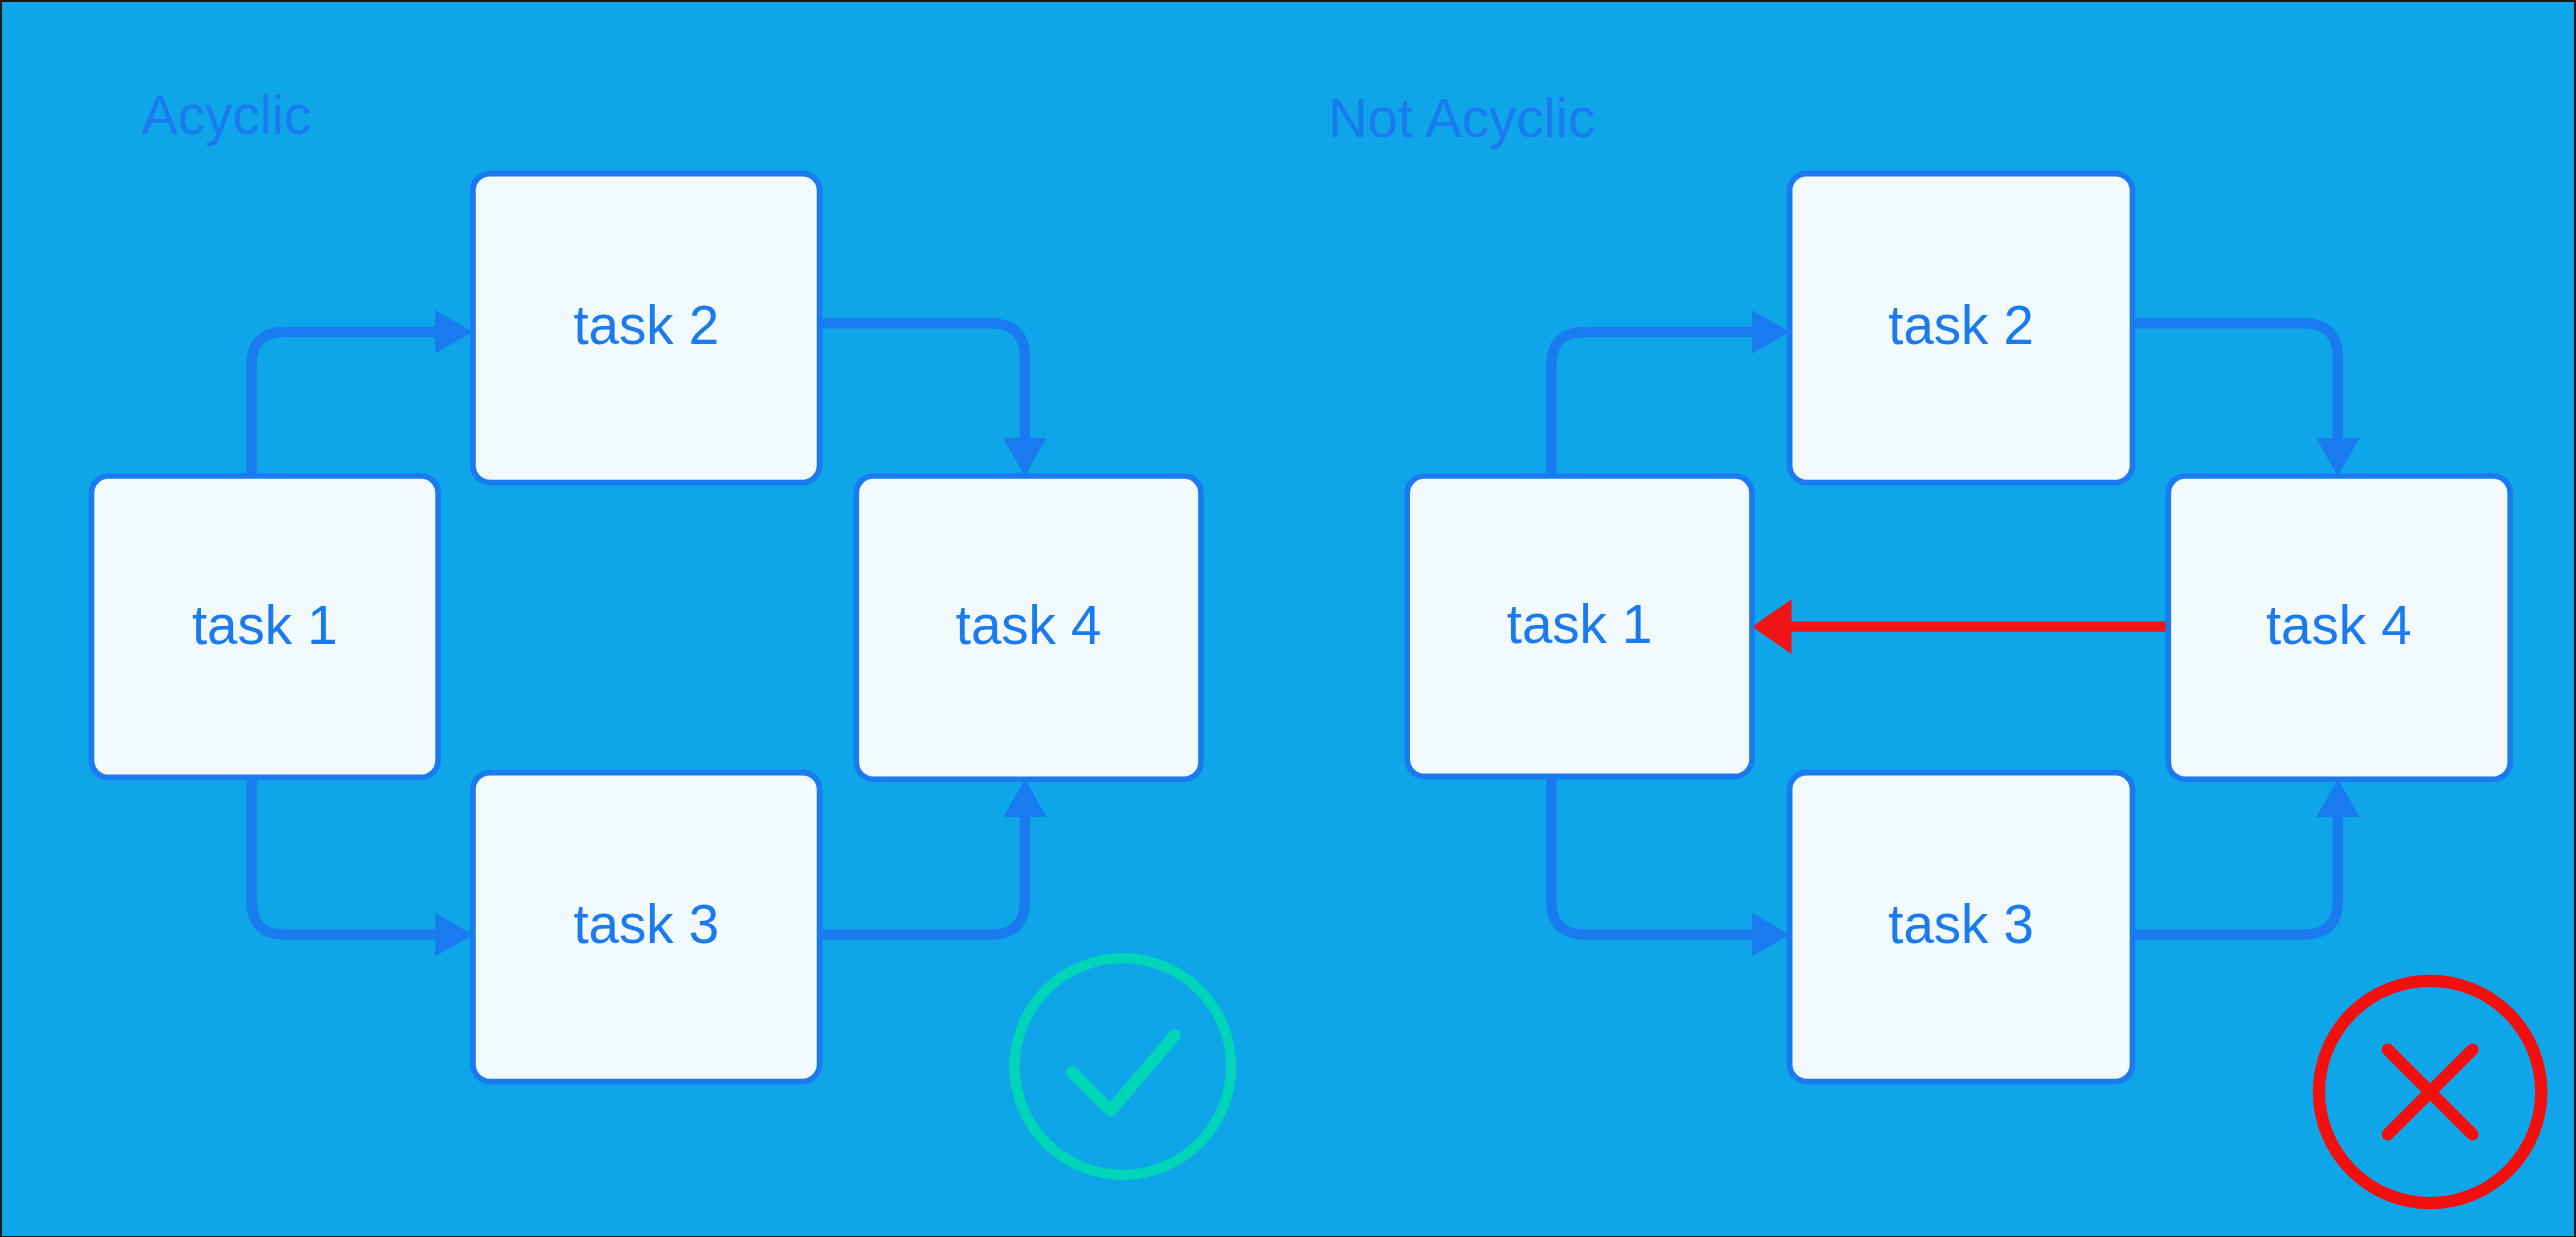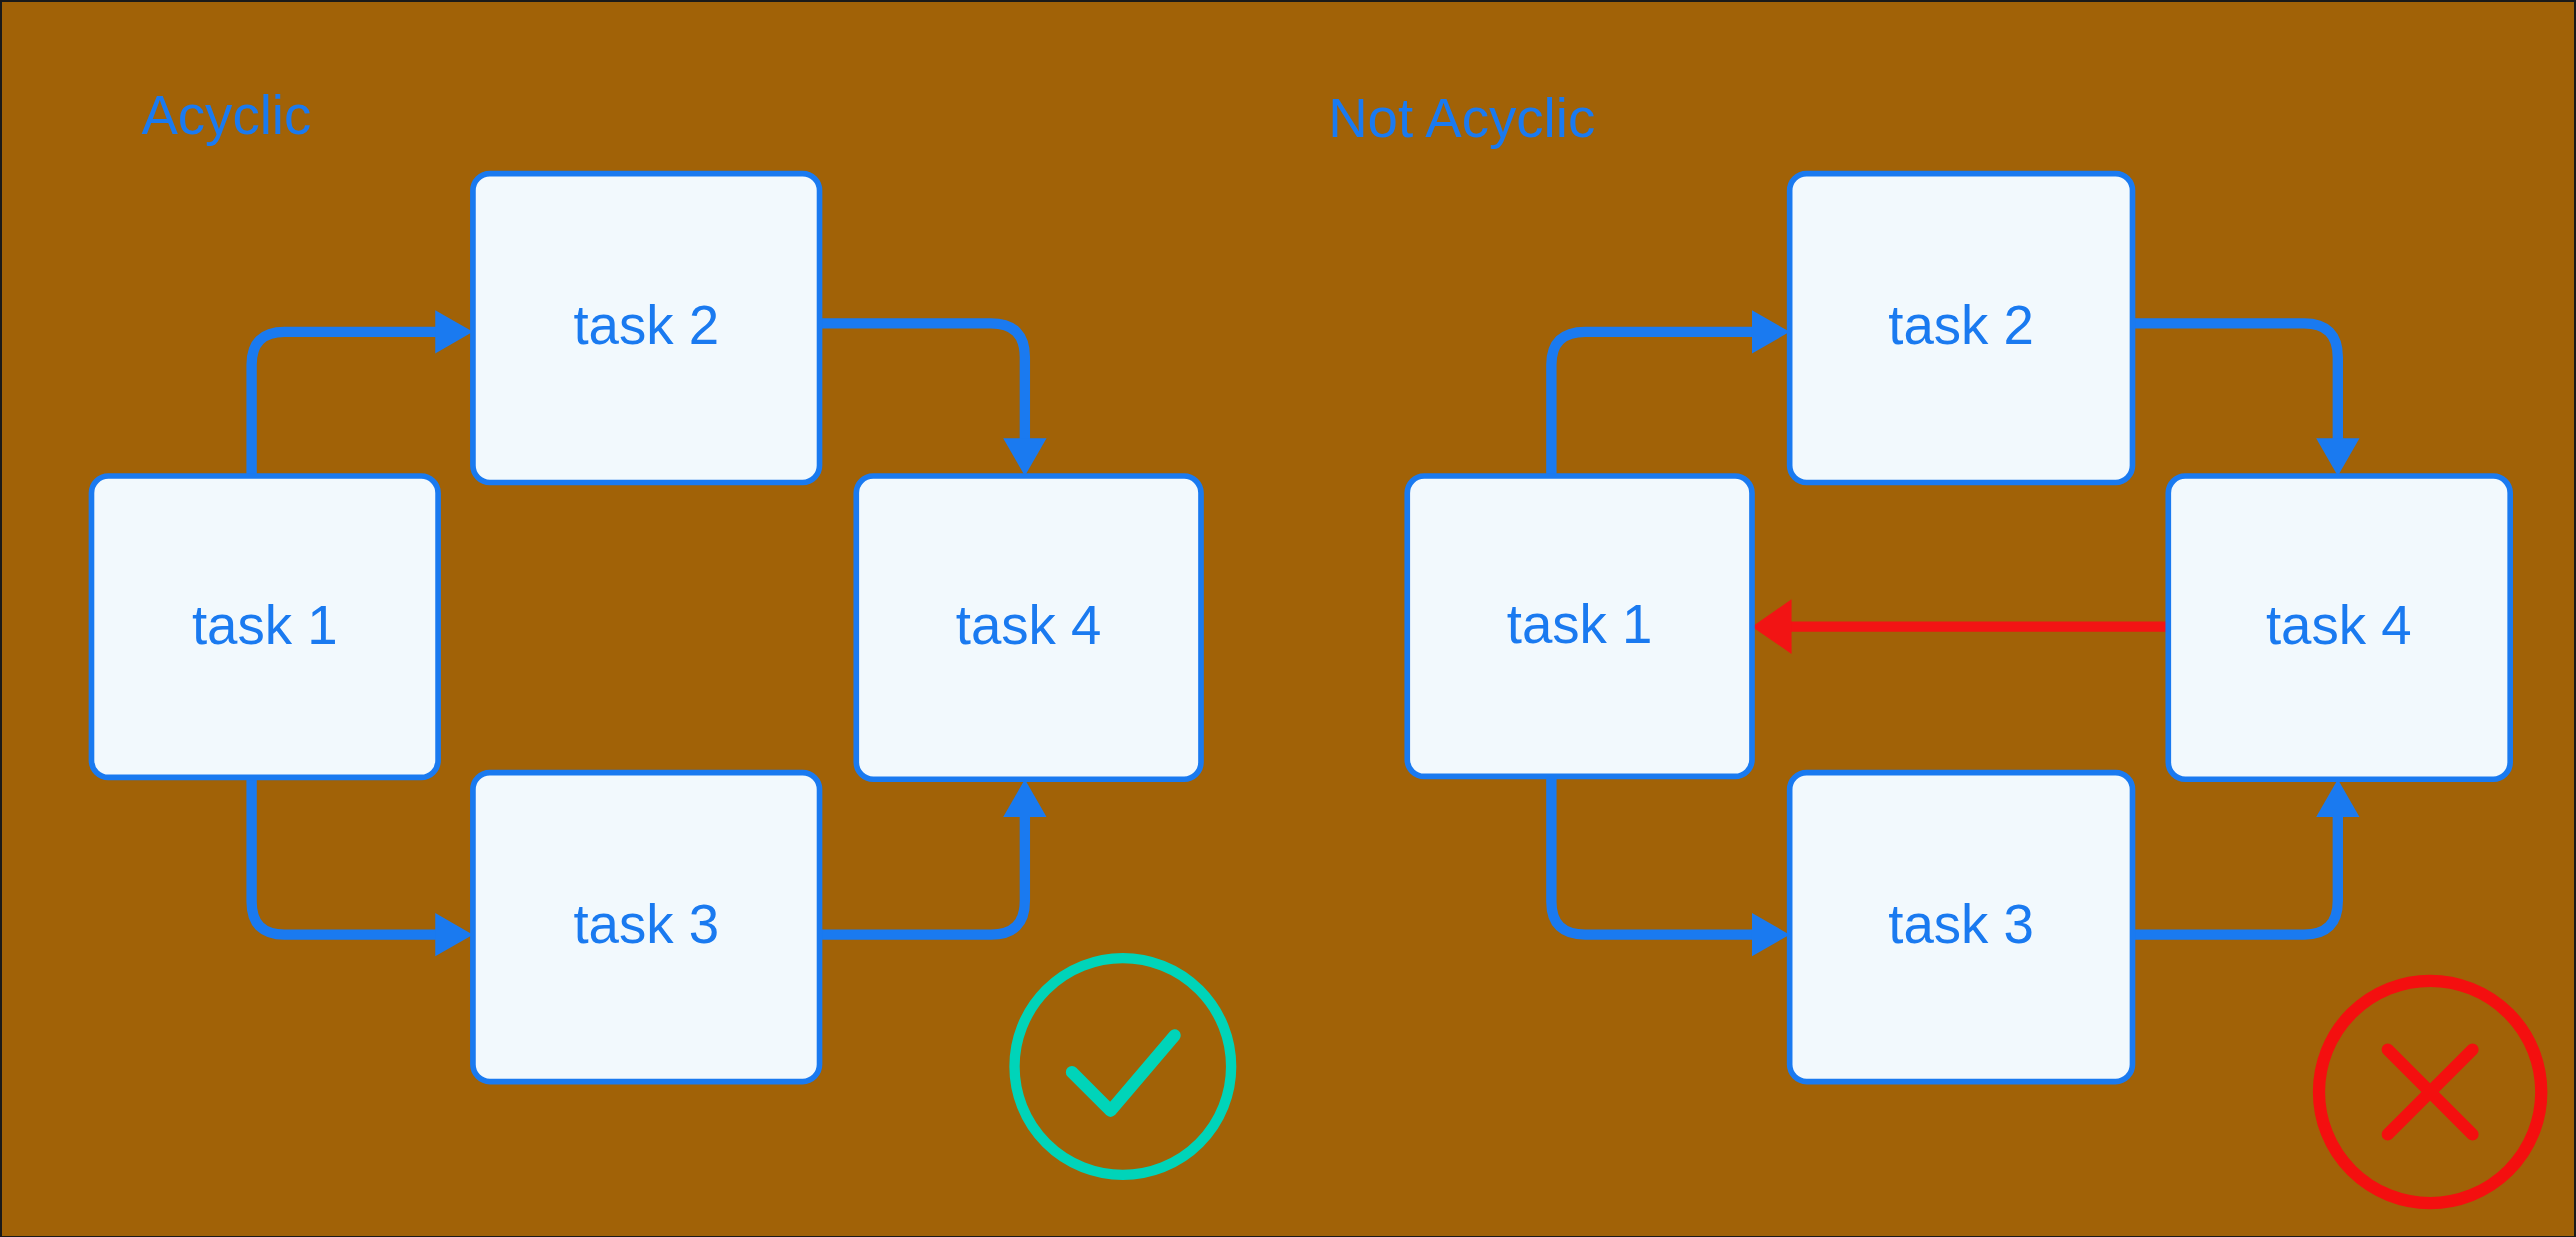--- a/index.html
+++ b/index.html
@@ -10,21 +10,21 @@
   }
   body {
     font-family: "Liberation Sans", sans-serif;
   }
   #frame {
     position: relative;
     width: 2576px;
     height: 1238px;
     box-sizing: border-box;
     border: 2.8px solid #1a1a1a;
-    background: #a16207;
+    background: #0ea5e9;
     overflow: hidden;
   }
   #diagram-svg {
     position: absolute;
     left: 0;
     top: 0;
     width: 2576px;
     height: 1238px;
     display: block;
   }

